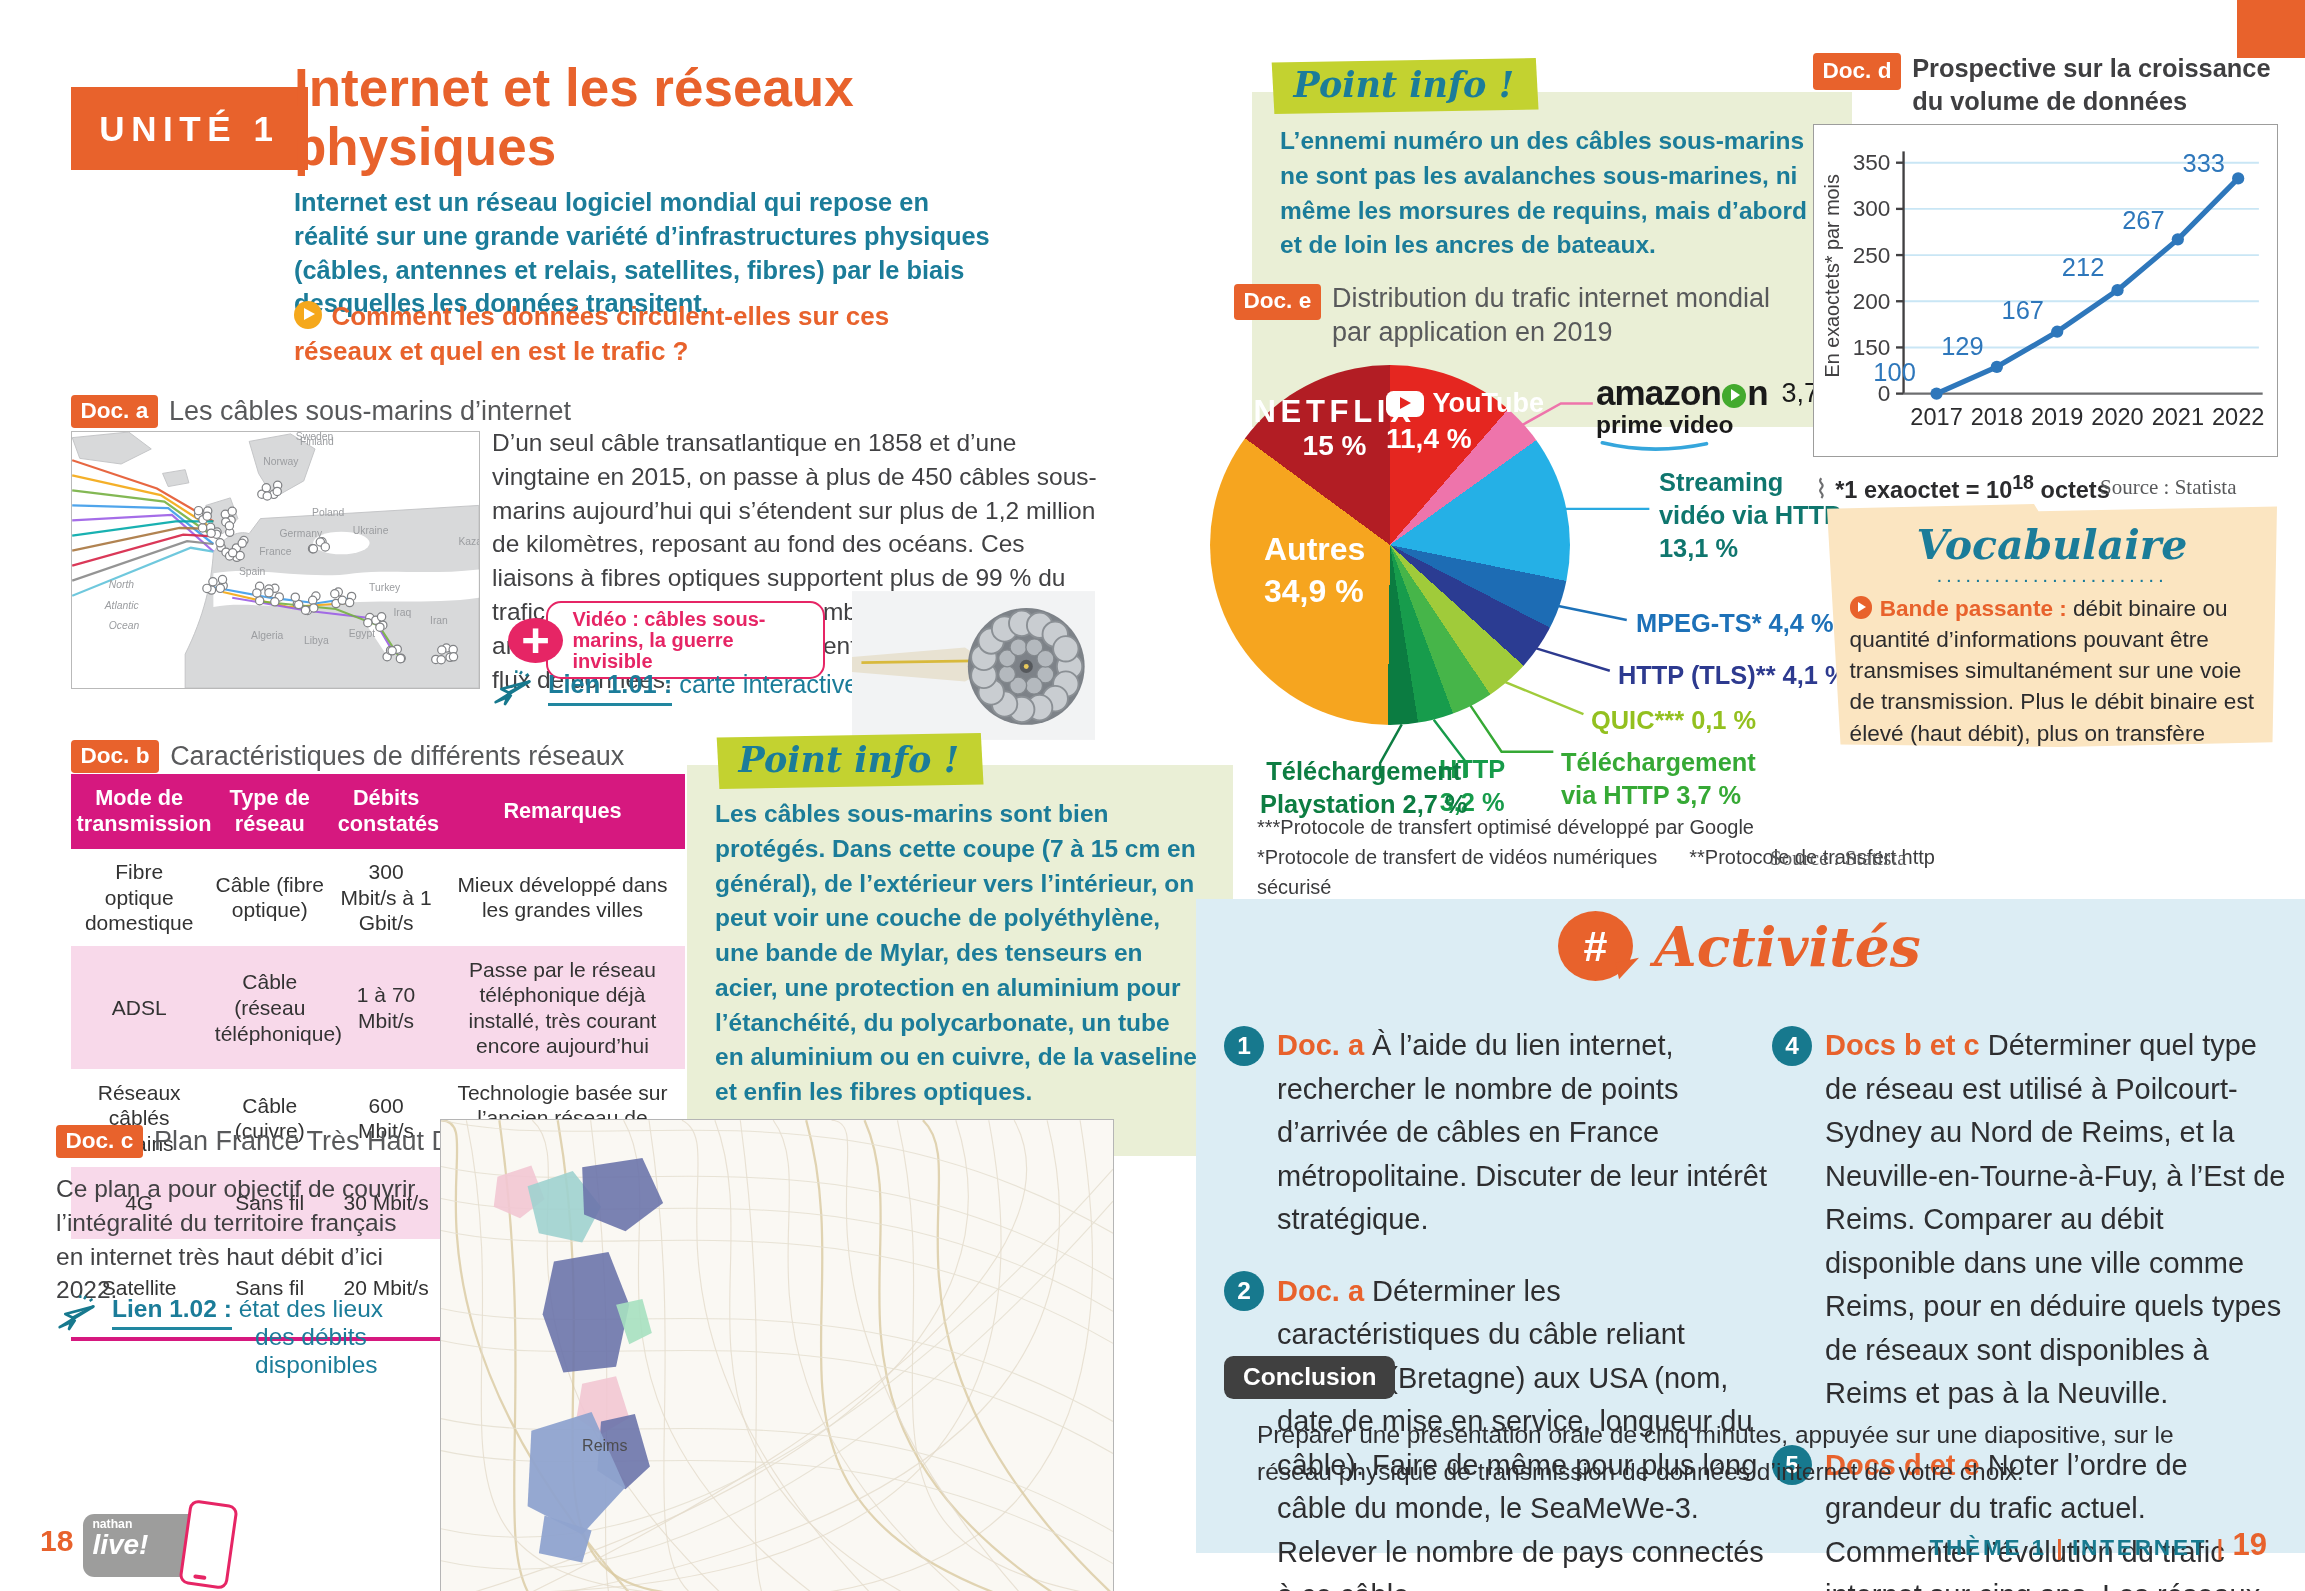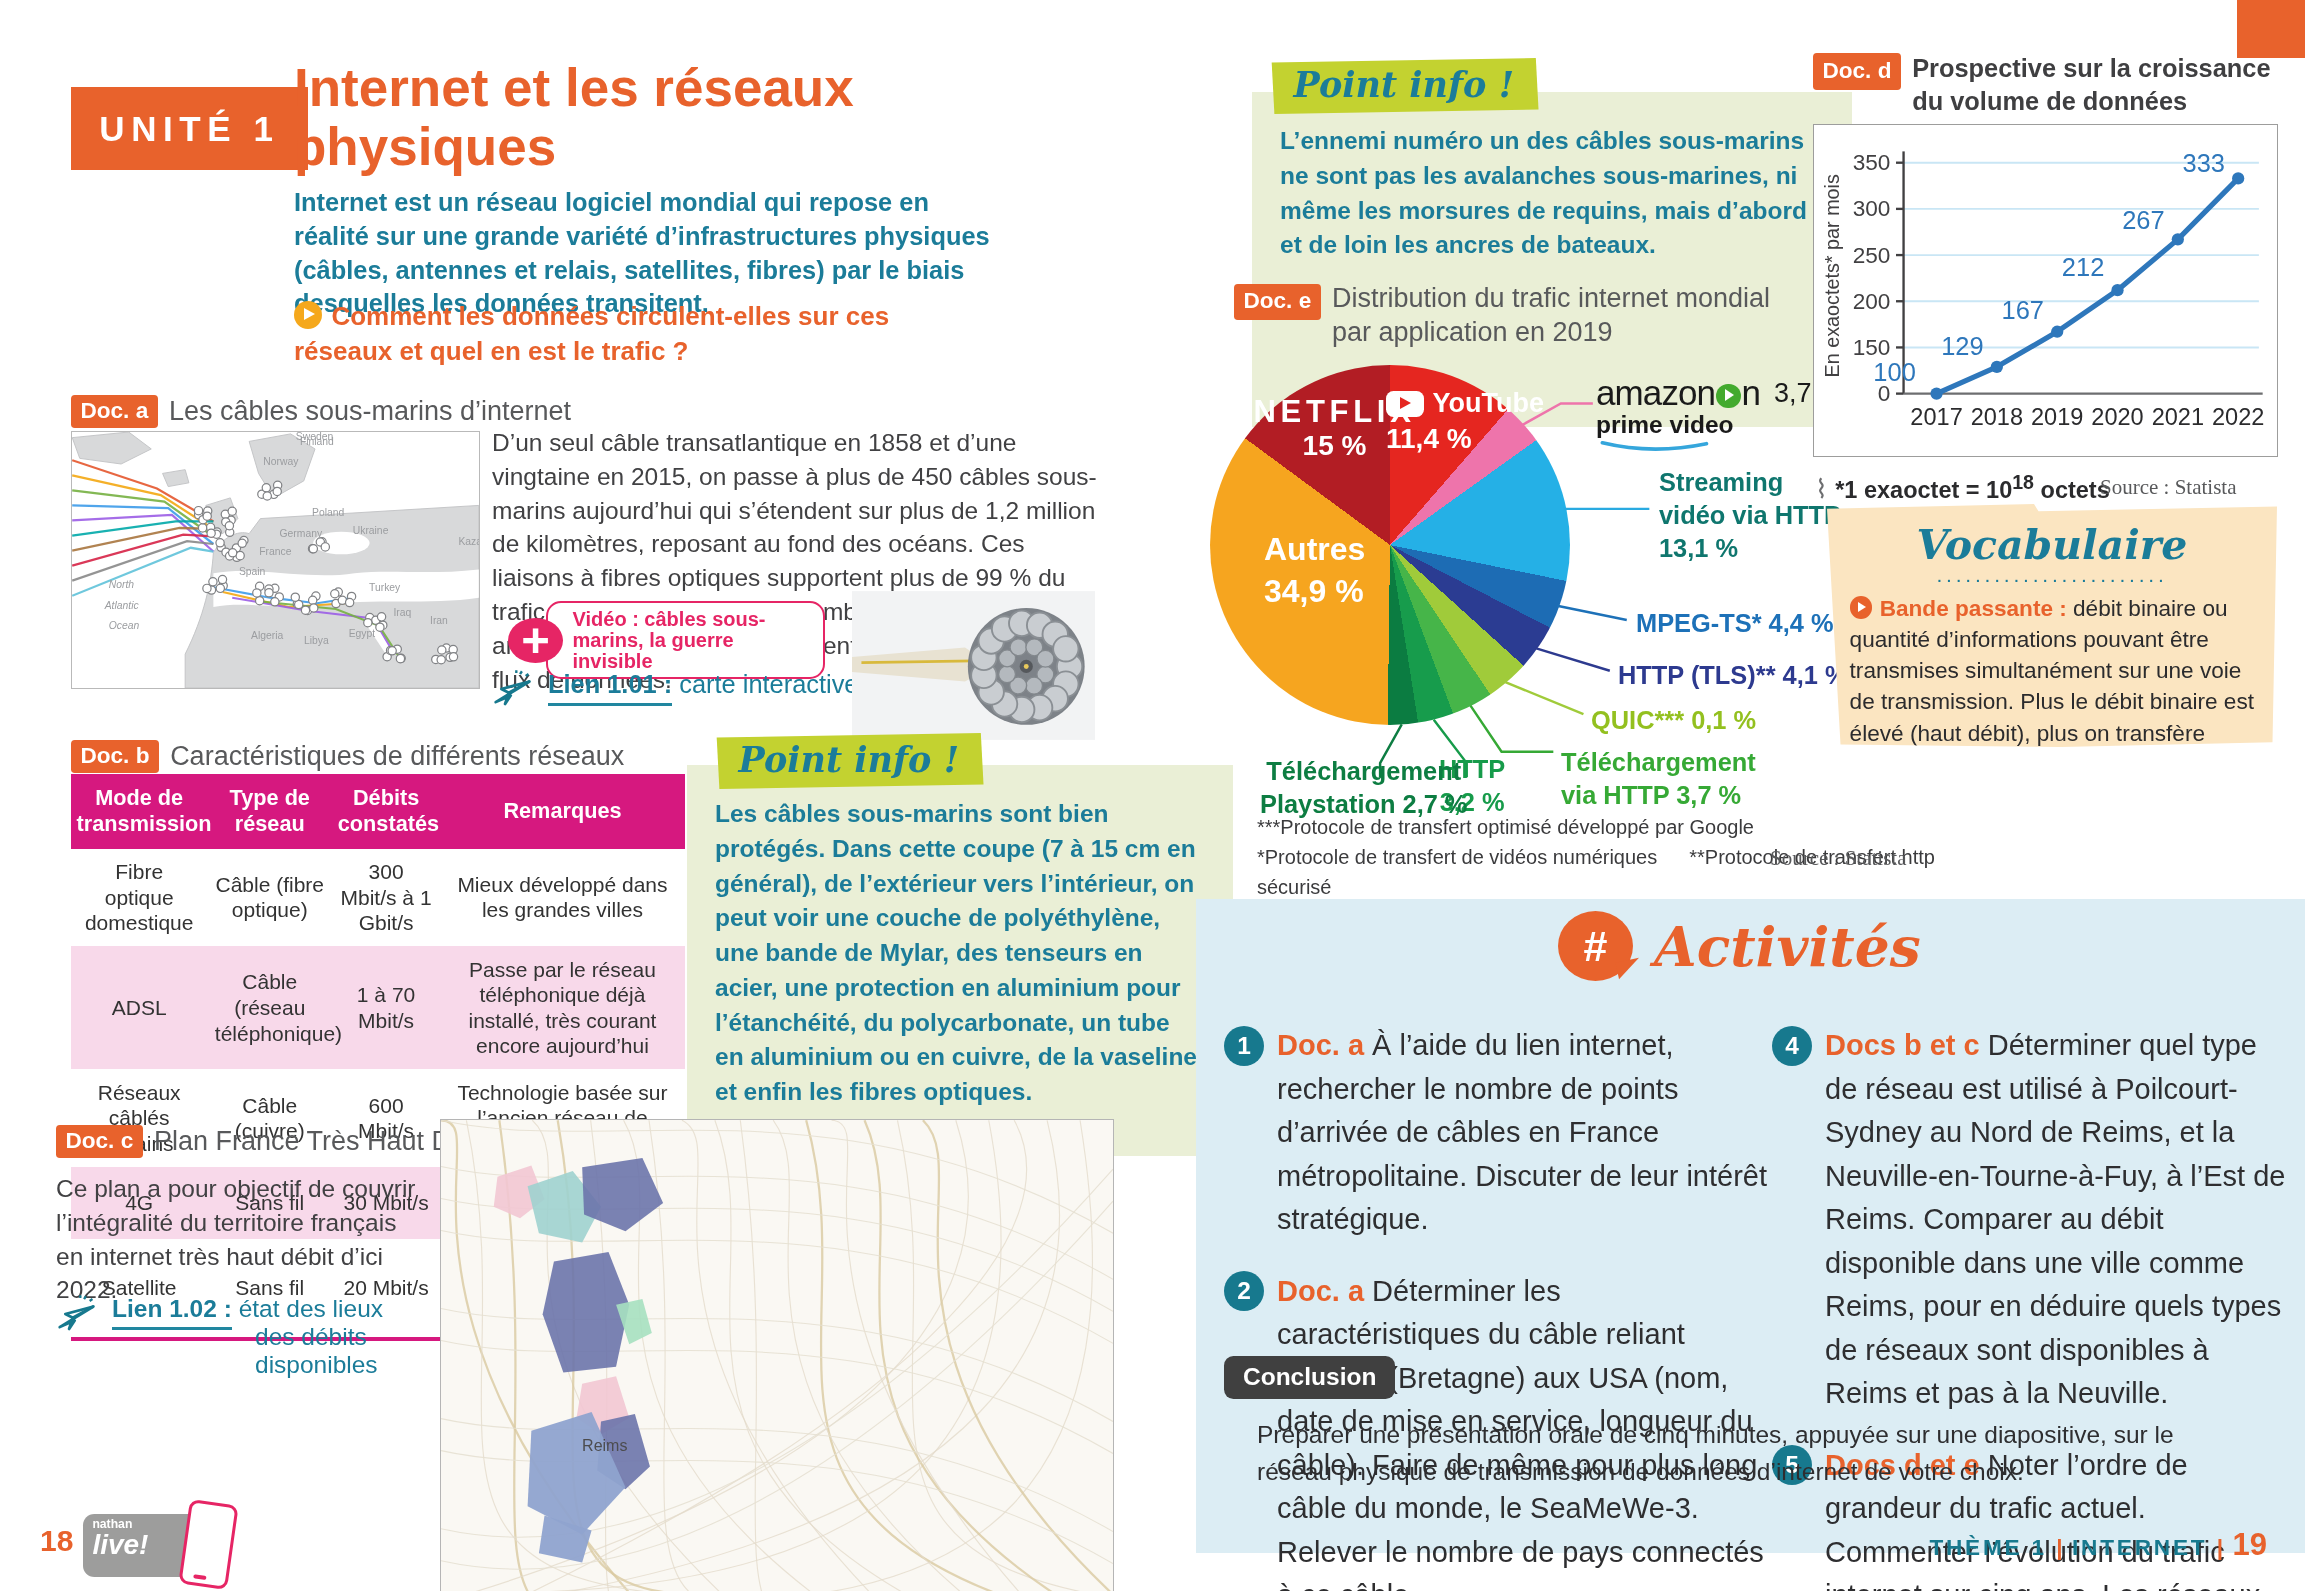--- a/index.html
+++ b/index.html
@@ -58,21 +58,21 @@
   .pie-in{color:#fff;text-align:center;}
   .netflix-name{font-size:31px;font-weight:bold;letter-spacing:4.7px;}
   .pie-pct{font-size:28px;font-weight:bold;}
   .yt-row{display:flex;align-items:center;gap:8.5px;}
   .yt-icon{width:38px;height:26px;background:#fff;border-radius:7.5px;position:relative;flex:none;}
   .yt-icon::after{content:"";position:absolute;left:14px;top:6.6px;border-left:11.3px solid #e52620;border-top:6.6px solid transparent;border-bottom:6.6px solid transparent;}
   .yt-name{font-size:27px;font-weight:bold;color:#fff;}
   .autres{font-size:32px;font-weight:bold;white-space:pre-line;line-height:1.3;text-align:left;color:#fff;}
   .callout{font-size:25.4px;font-weight:bold;white-space:pre-line;line-height:1.3;}
   .amz-row{display:flex;align-items:center;}
-  .amz-word{font-size:35px;font-weight:normal;color:#1a1a1a;letter-spacing:-0.9px;}
+  .amz-word{font-size:35px;font-weight:bold;color:#1a1a1a;letter-spacing:-0.9px;}
   .amz-play{width:24.5px;height:24.5px;border-radius:50%;background:#43aa2e;position:relative;margin:5.6px 0.9px 0;}
   .amz-play::after{content:"";position:absolute;left:9.4px;top:5.6px;border-left:9.4px solid #fff;border-top:6.6px solid transparent;border-bottom:6.6px solid transparent;}
   .amz-pct{font-size:27px;color:#1a1a1a;margin-left:13px;font-weight:normal;}
   .amz-prime{font-size:24.5px;font-weight:bold;color:#1a1a1a;margin-top:-1.9px;}
   .footnotes{left:1257px;top:812px;width:753px;font-size:20px;color:#3b3b3d;line-height:1.5;}
   .src{font-family:"Liberation Serif",serif;color:#58595b;font-size:21px;}
   .doce-src{left:1770px;top:846px;}
   
   .corner{right:0;top:0;width:68px;height:58px;background:#e8622c;}
   .docd-head{left:1813px;top:52px;width:480px;font-size:25.4px;font-weight:bold;color:#3f3f41;line-height:1.3;}

